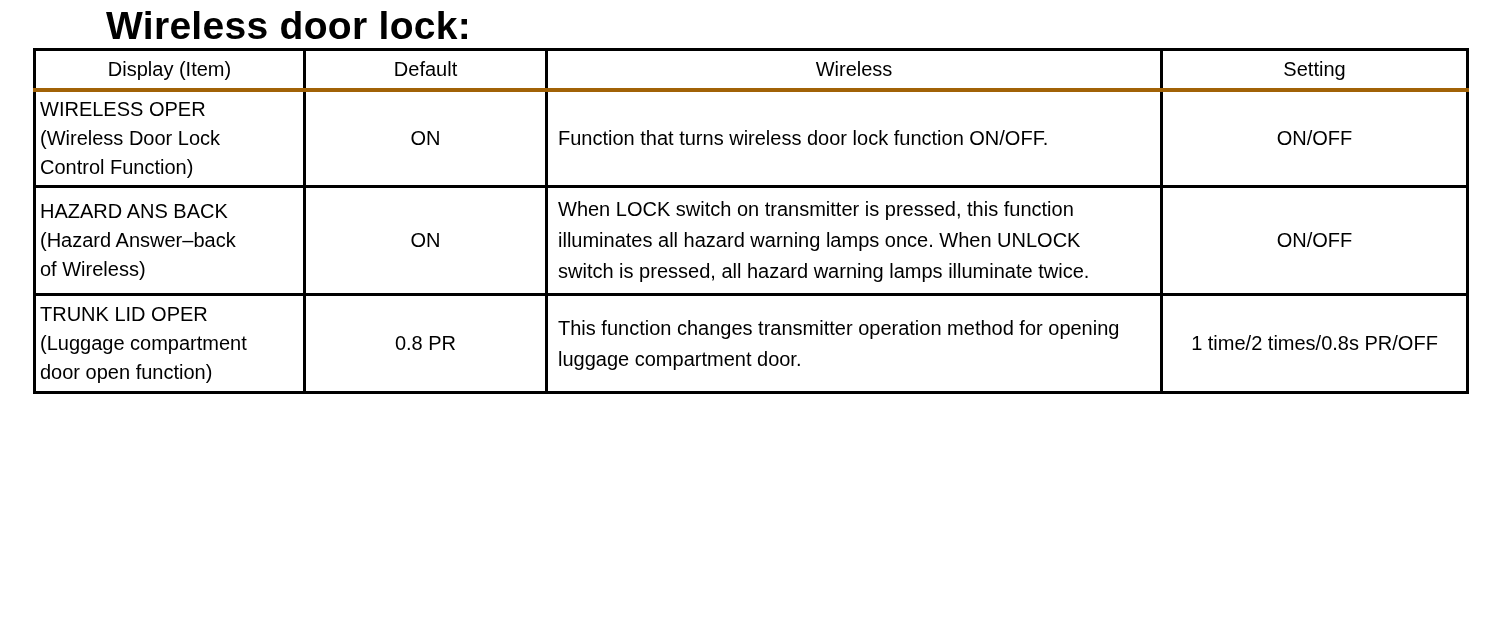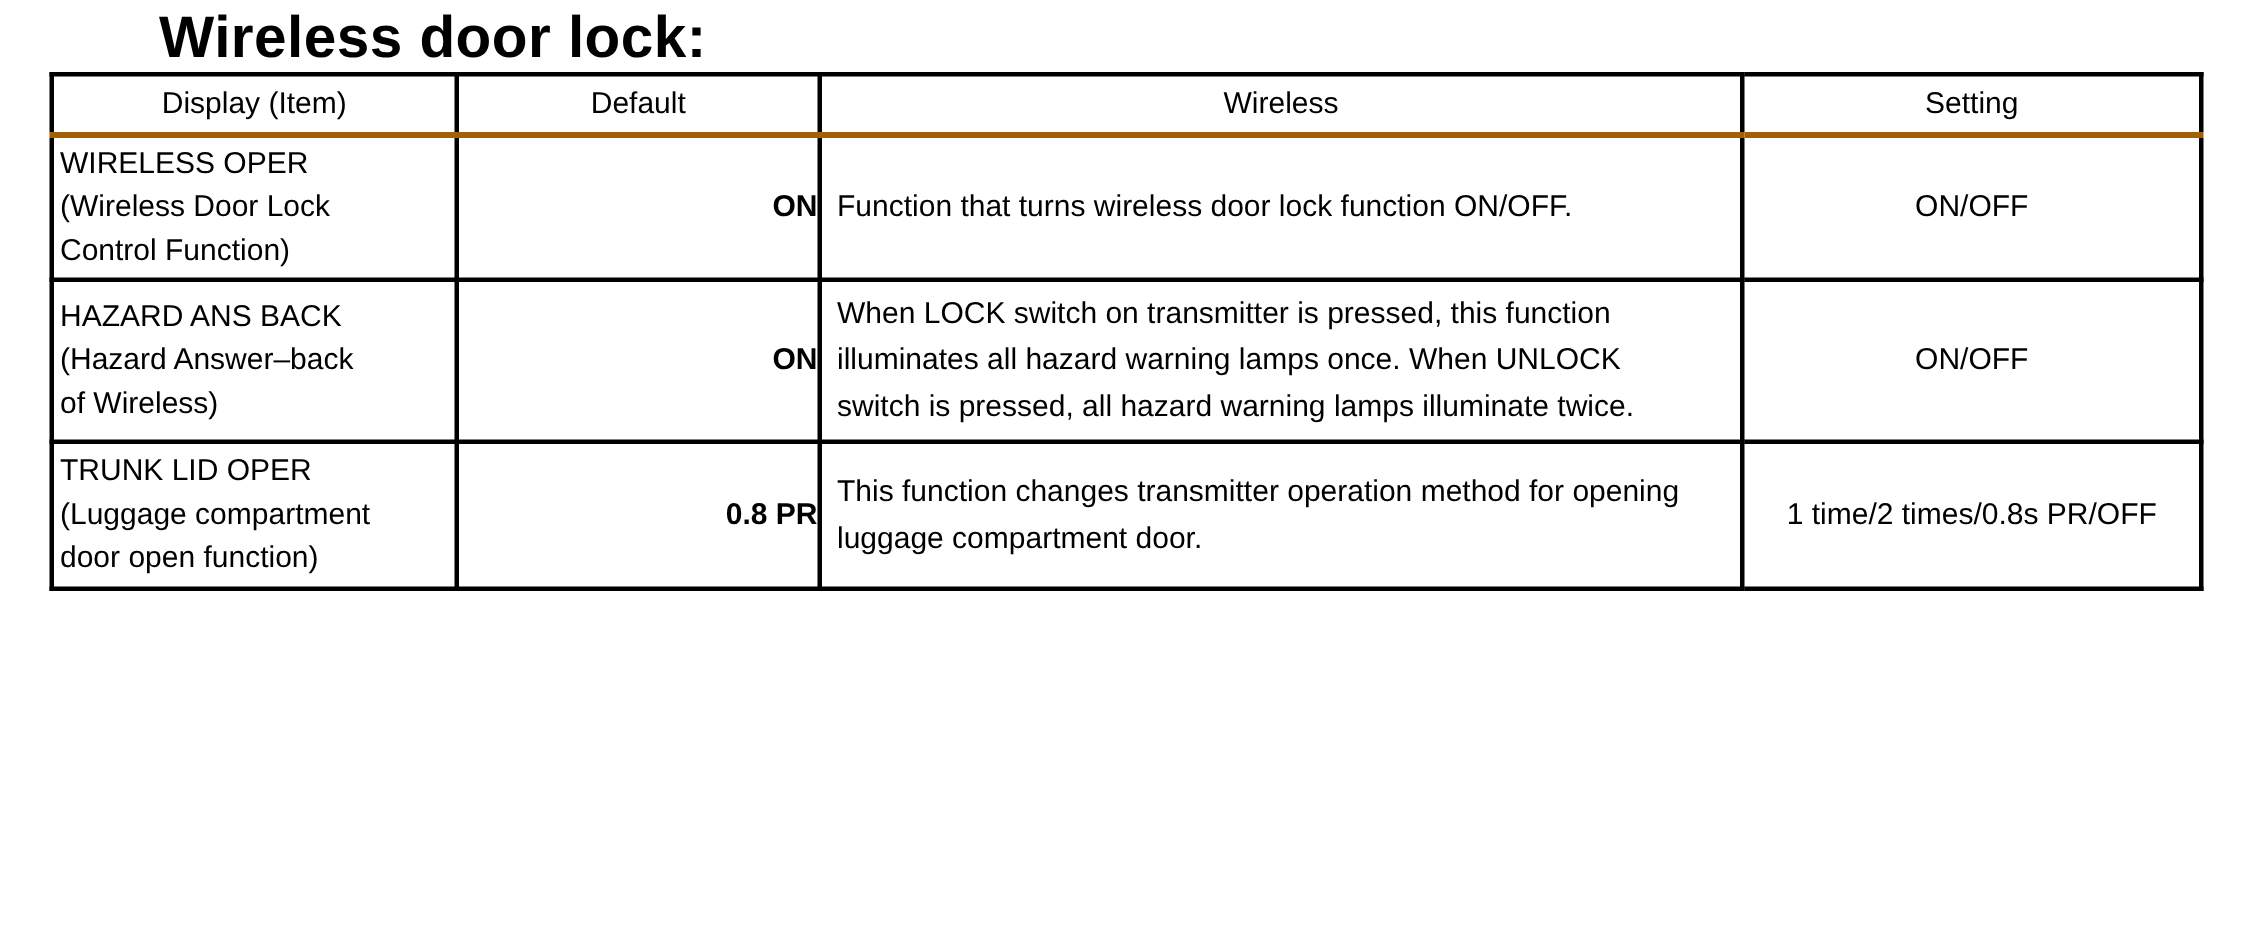--- a/index.html
+++ b/index.html
@@ -34,21 +34,21 @@
     overflow: hidden;
   }
   thead tr { height: 40px; }
   thead th { text-align: center; border-bottom: 4px solid #a16207; }
   .c-item {
     text-align: left;
     white-space: pre-line;
     line-height: 29px;
     padding: 2px 4px;
   }
-  .c-default { text-align: right; font-weight: bold; }
+  .c-default { text-align: center; }
   .c-contents {
     text-align: left;
     line-height: 31px;
     padding: 6px 21px 6px 10px;
   }
   .c-setting { text-align: center; padding: 2px 4px; }
   tr.r1 { height: 97px; }
   tr.r2 { height: 103px; }
   tr.r3 { height: 67px; }
   tr.r4 { height: 97px; }

